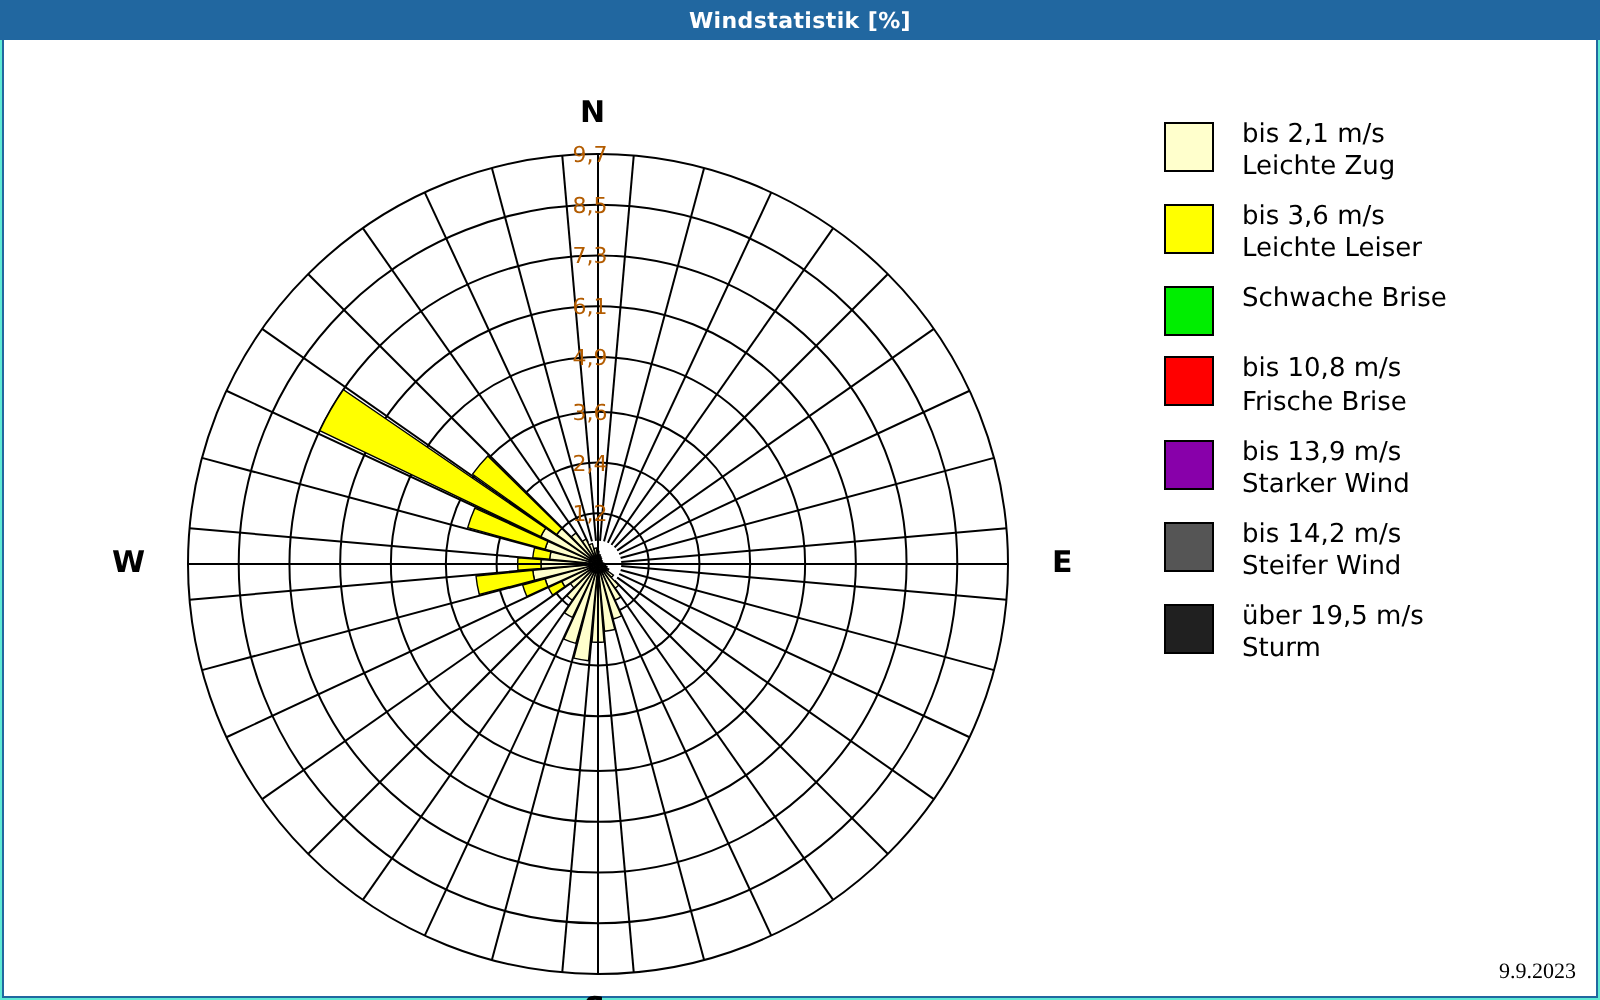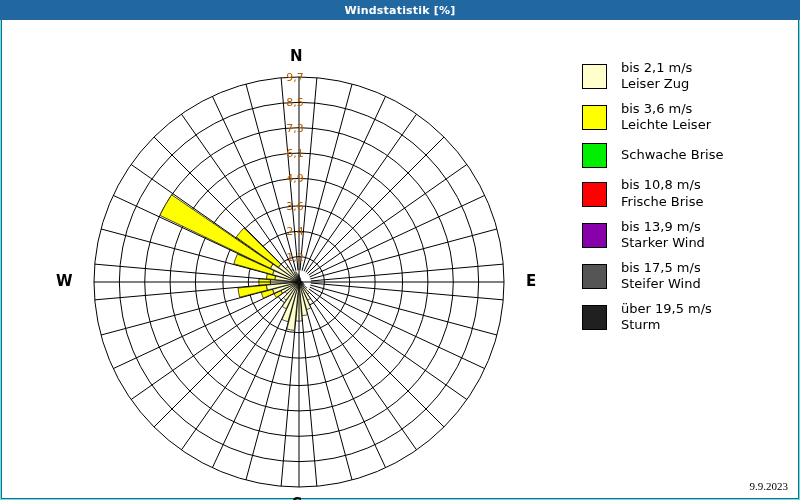--- a/index.html
+++ b/index.html
@@ -39,21 +39,21 @@
     position:absolute;font-size:15px;font-weight:bold;color:#000000;
     font-family:"DejaVu Sans","Liberation Sans",sans-serif;
   }
   #cmp-n{left:288px;top:27px;}
   #cmp-s{left:290px;top:475px;}
   #cmp-w{left:54px;top:252px;}
   #cmp-e{left:524px;top:252px;}
 
   
   #legend{position:absolute;left:580px;top:40px;width:215px;}
-  .leg-row{display:flex;align-items:center;margin-bottom:9px;}
+  .leg-row{display:flex;align-items:flex-start;margin-bottom:9px;}
   .leg-sw{
     width:25px;height:25px;box-sizing:border-box;
     border:1px solid #000000;flex:0 0 auto;margin-top:1px;
   }
   .leg-txt{margin-left:14px;line-height:1.24;}
   .leg-l1,.leg-l2{
     font-size:13px;color:#000000;white-space:nowrap;
     font-family:"DejaVu Sans","Liberation Sans",sans-serif;
   }
 
@@ -193,21 +193,21 @@
       <span class="compass" id="cmp-s">S</span>
       <span class="compass" id="cmp-w">W</span>
       <span class="compass" id="cmp-e">E</span>
     </div>
 
     <div id="legend">
         <div class="leg-row">
           <div class="leg-sw" style="background: rgb(255, 255, 204);"></div>
           <div class="leg-txt">
             <div class="leg-l1">bis 2,1 m/s</div>
-            <div class="leg-l2">Leiser Zug</div>
+            <div class="leg-l2">Leichte Zug</div>
           </div>
         </div>
         <div class="leg-row">
           <div class="leg-sw" style="background: rgb(255, 255, 0);"></div>
           <div class="leg-txt">
             <div class="leg-l1">bis 3,6 m/s</div>
             <div class="leg-l2">Leichte Leiser</div>
           </div>
         </div>
         <div class="leg-row">
@@ -226,21 +226,21 @@
         <div class="leg-row">
           <div class="leg-sw" style="background: rgb(136, 0, 170);"></div>
           <div class="leg-txt">
             <div class="leg-l1">bis 13,9 m/s</div>
             <div class="leg-l2">Starker Wind</div>
           </div>
         </div>
         <div class="leg-row">
           <div class="leg-sw" style="background: rgb(85, 85, 85);"></div>
           <div class="leg-txt">
-            <div class="leg-l1">bis 17,5 m/s</div>
+            <div class="leg-l1">bis 14,2 m/s</div>
             <div class="leg-l2">Steifer Wind</div>
           </div>
         </div>
         <div class="leg-row">
           <div class="leg-sw" style="background: rgb(32, 32, 32);"></div>
           <div class="leg-txt">
             <div class="leg-l1">über 19,5 m/s</div>
             <div class="leg-l2">Sturm</div>
           </div>
         </div>

